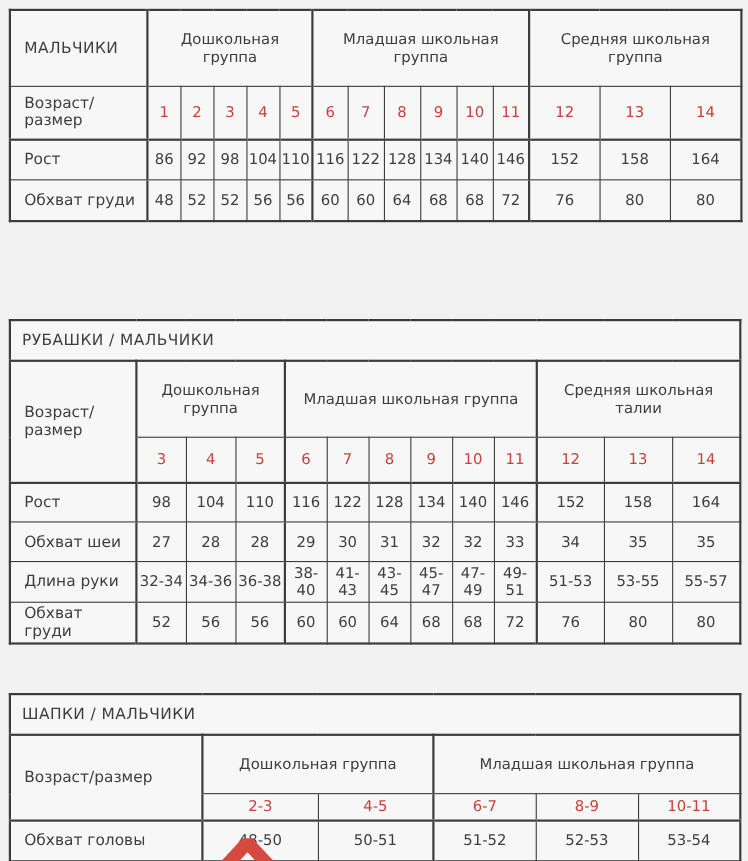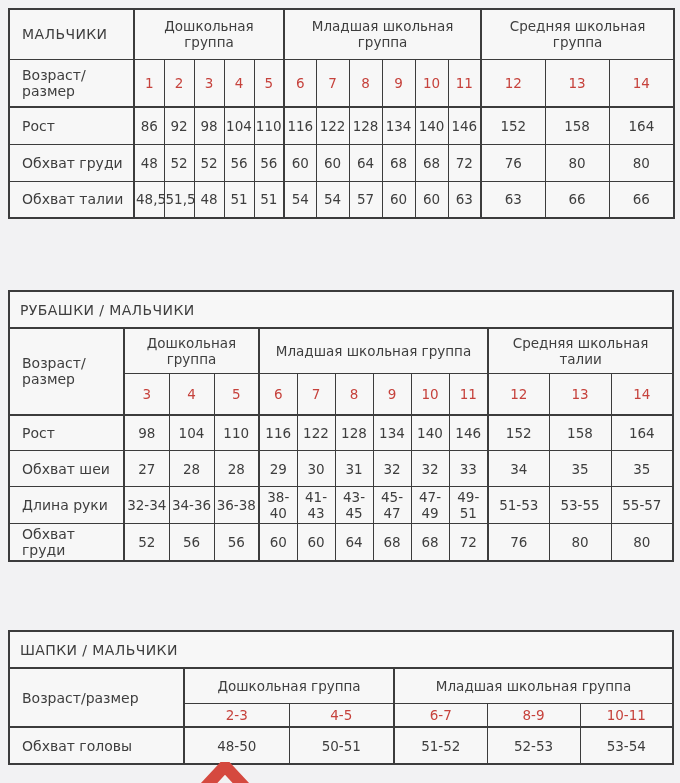--- a/index.html
+++ b/index.html
@@ -31,21 +31,21 @@
     overflow:hidden;
     white-space:pre-line;
   }
   .t .label-cell { text-align:left; padding-left:12px; font-size:14px; }
   .t .title-bar {
     text-align:left; padding-left:10px;
     font-size:14px; letter-spacing:.4px;
     border-bottom-width:2px;
   }
   .t .table-title-corner { font-size:14px; letter-spacing:.4px; }
-  .t .group-header { font-size:13.5px; padding:6px 4px; }
+  .t .group-header { font-size:13.5px; padding:18px 4px; }
   .t .size { color:#c6423c; }
   .t .gs { border-left-width:2px; }
   .t tr.r-sizes td { border-bottom-width:2px; }
   .t td.corner { border-bottom-width:2px; }
   .t1 { top:8px; }
   .t2 { top:290px; }
   .t3 { top:630px; }
   .t1 tr.r-groups { height:50px; }
   .t1 tr.r-sizes  { height:48px; }
   .t1 tr.r-data   { height:37px; }
@@ -136,37 +136,20 @@
           <td class="gs">60</td>
           <td>60</td>
           <td>64</td>
           <td>68</td>
           <td>68</td>
           <td>72</td>
           <td class="gs">76</td>
           <td>80</td>
           <td>80</td>
         </tr>
-        <tr class="r-data">
-          <td class="label-cell">Обхват талии</td>
-          <td class="gs">48,5</td>
-          <td>51,5</td>
-          <td>48</td>
-          <td>51</td>
-          <td>51</td>
-          <td class="gs">54</td>
-          <td>54</td>
-          <td>57</td>
-          <td>60</td>
-          <td>60</td>
-          <td>63</td>
-          <td class="gs">63</td>
-          <td>66</td>
-          <td>66</td>
-        </tr>
       </tbody>
     </table>
   <table class="t t2">
       <colgroup>
         <col style="width: 115px;">
         <col style="width: 45px;">
         <col style="width: 45px;">
         <col style="width: 45px;">
         <col style="width: 38px;">
         <col style="width: 38px;">

